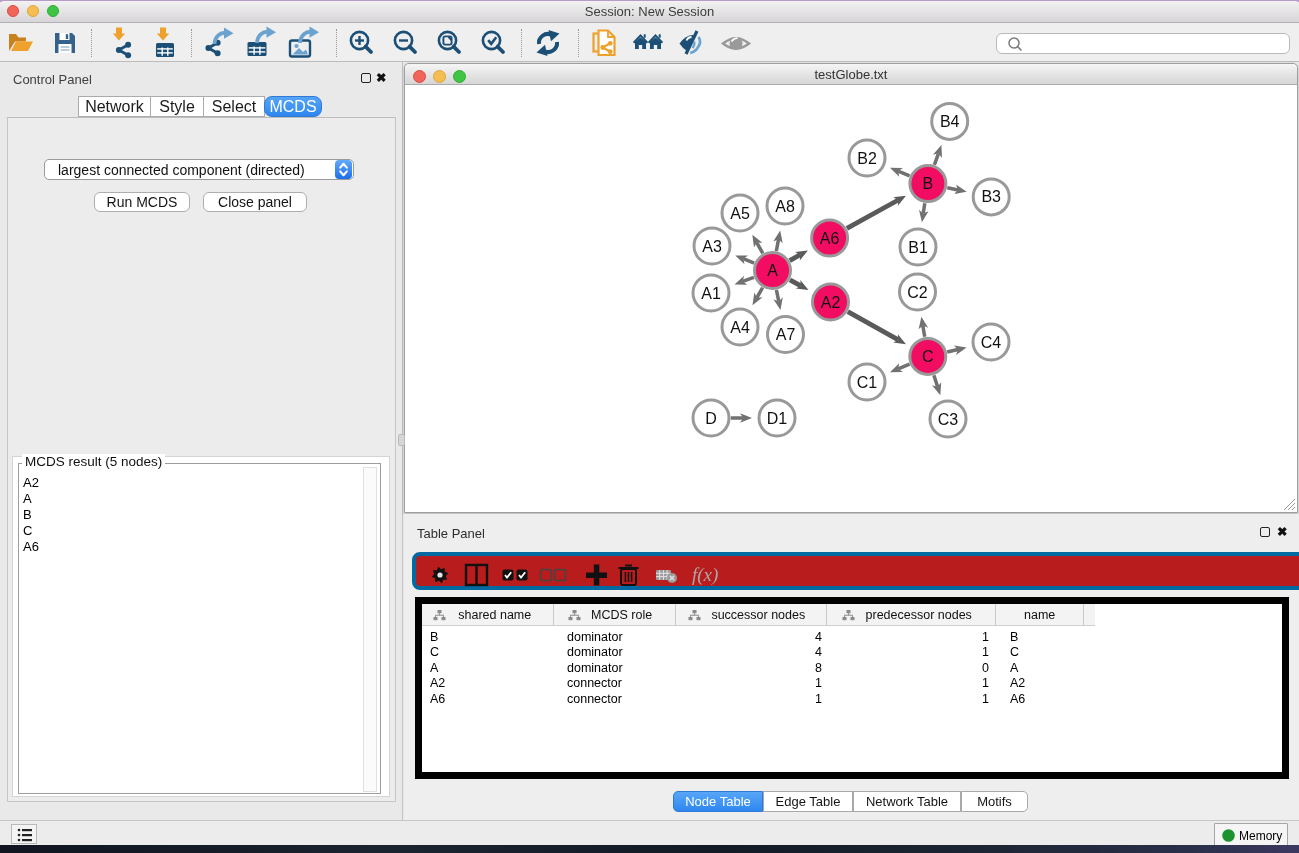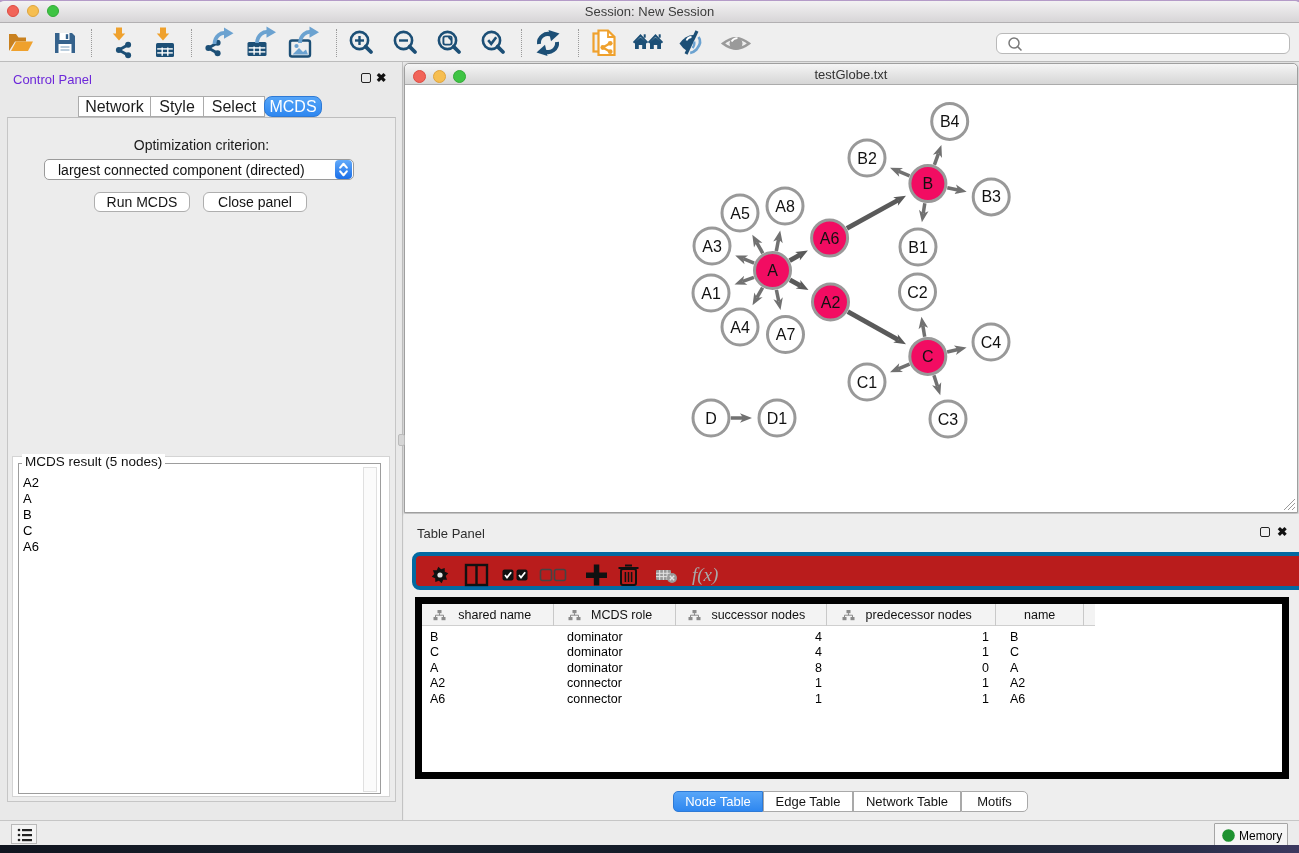--- a/index.html
+++ b/index.html
@@ -16,21 +16,21 @@
 .light { position:absolute; top:4px; width:12px; height:12px; border-radius:50%; }
 #titletext { position:absolute; top:3px; width:100%; text-align:center; font-size:13px; color:#3c3c3c; }
 
 
 #toolbar { left:0; top:23px; width:1299px; height:39px; background:#efefef; border-bottom:1px solid #bcbcbc; }
 .tsep { position:absolute; top:6px; height:28px; width:0; border-left:1px dotted #9a9a9a; }
 #searchbox { position:absolute; left:996px; top:10px; width:294px; height:21px; background:#fff; border:1px solid #b9b9b9; border-radius:6px; }
 
 
 #cpanel { left:0; top:62px; width:403px; height:758px; background:#e9e9e9; border-right:1px solid #c3c3c3; }
-#cp-title { position:absolute; left:13px; top:10px; font-size:13px; color:#6d28d9; }
+#cp-title { position:absolute; left:13px; top:10px; font-size:13px; color:#404040; }
 .winbtn-sq { position:absolute; width:10px; height:10px; border:1.8px solid #222; border-radius:2px; }
 .winbtn-x { position:absolute; font-size:12.5px; font-weight:bold; color:#111; line-height:11px; }
 .cptab { position:absolute; top:34px; height:21px; background:#fff; border:1px solid #ababab; font-size:16px; color:#1c1c1c; text-align:center; line-height:19px; }
 #cp-tab-mcds { background:linear-gradient(#55a5f8,#2e87f0); color:#fff; border:1px solid #2e7ad6; border-radius:8px; }
 #cp-box { position:absolute; left:7px; top:55px; width:389px; height:685px; border:1px solid #c6c6c6; border-top:1px solid #bdbdbd; background:#ececec; }
 #opt-label { position:absolute; left:0; top:19px; width:100%; text-align:center; font-size:14px; color:#1a1a1a; }
 #dropdown { position:absolute; left:36px; top:41px; width:310px; height:21px; background:#fff; border:1px solid #9a9a9a; border-radius:5px; font-size:14px; color:#111; line-height:20px; padding-left:13px; }
 #dd-spin { position:absolute; right:1px; top:0px; width:17px; height:19px; border-radius:4px; background:linear-gradient(#62aafa,#1b6fe8); }
 .btn { position:absolute; top:74px; height:20px; background:#fff; border:1px solid #aeaeae; border-radius:6px; font-size:14px; color:#141414; text-align:center; line-height:18px; }
 #white-sub { position:absolute; left:4px; top:338px; width:378px; height:341px; background:#fff; border:1px solid #d4d4d4; }
@@ -172,21 +172,20 @@
 
   <div id="cpanel" class="abs">
     <div id="cp-title">Control Panel</div>
     <div class="winbtn-sq" style="left:361px; top:11px;"></div>
     <div class="winbtn-x" style="left:376px; top:11px;">✖</div>
     <div class="cptab" style="left:78px; width:73px;">Network</div>
     <div class="cptab" style="left:150px; width:54px;">Style</div>
     <div class="cptab" style="left:203px; width:62px;">Select</div>
     <div class="cptab" id="cp-tab-mcds" style="left:264px; width:58px;">MCDS</div>
     <div id="cp-box">
-      <div id="opt-label">Optimization criterion:</div>
       <div id="dropdown">largest connected component (directed)
         <div id="dd-spin">
           <svg width="17" height="19" viewBox="0 0 17 19">
             <path d="M5.2 7.6 L8.5 3.8 L11.8 7.6" fill="none" stroke="#fff" stroke-width="2.1" stroke-linecap="round" stroke-linejoin="round"></path>
             <path d="M5.2 11.4 L8.5 15.2 L11.8 11.4" fill="none" stroke="#fff" stroke-width="2.1" stroke-linecap="round" stroke-linejoin="round"></path>
           </svg>
         </div>
       </div>
       <div class="btn" style="left:86px; width:96px;">Run MCDS</div>
       <div class="btn" style="left:195px; width:104px;">Close panel</div>

